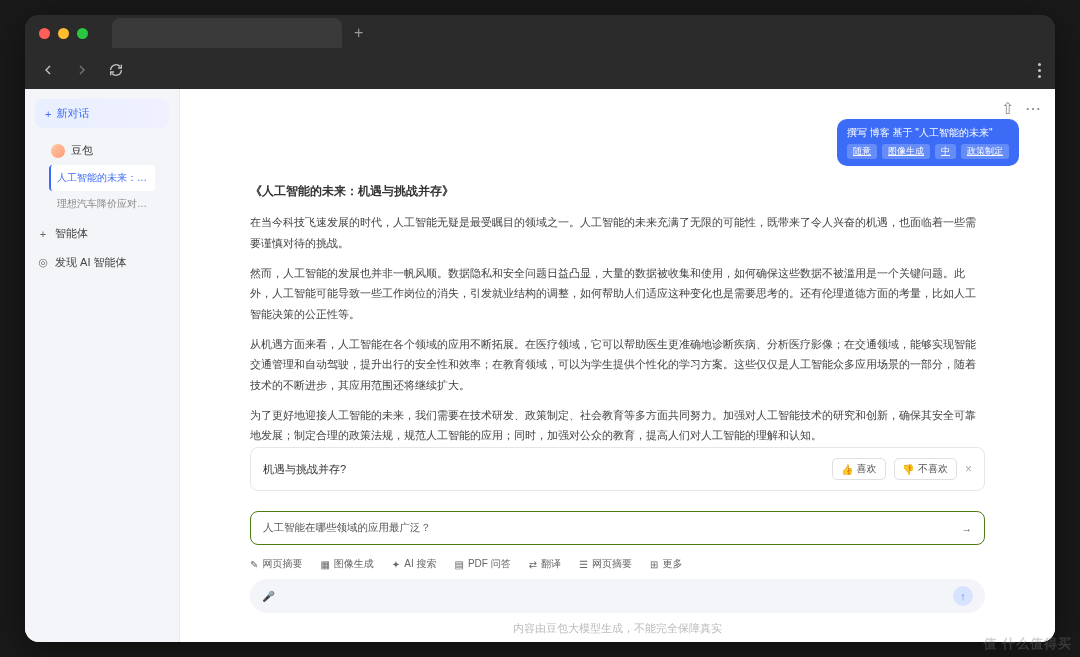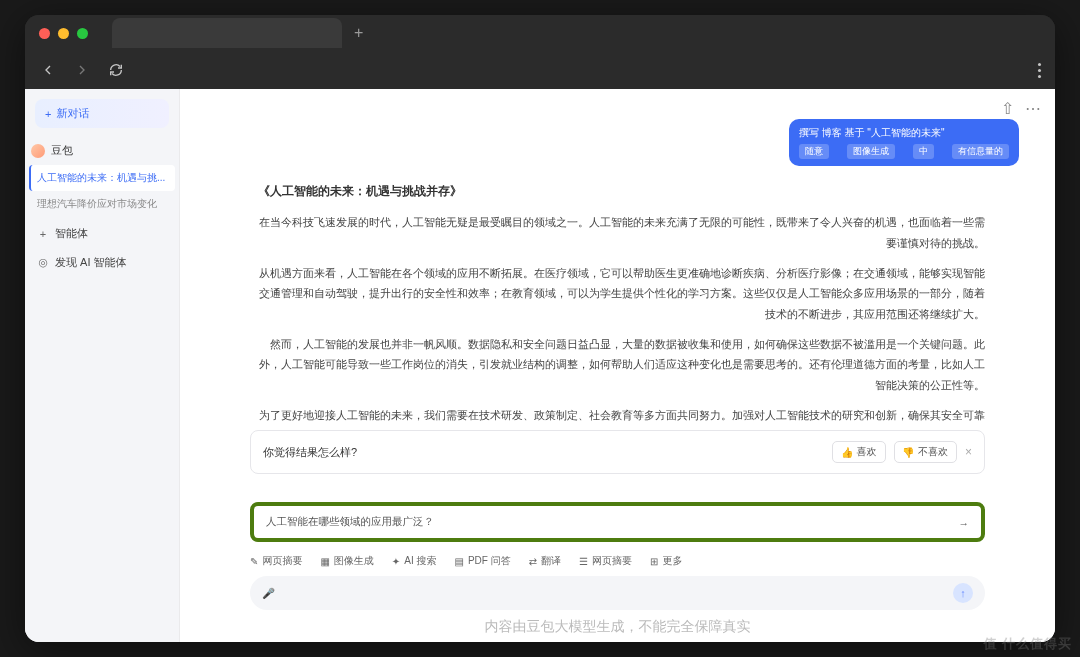--- a/index.html
+++ b/index.html
@@ -16,52 +16,52 @@
     .navbar { height: 38px; background: #2b2b2b; display: flex; align-items: center; padding: 0 14px; gap: 16px; color: #c5c5c5; justify-content: space-between; }
     .nav-left { display: flex; gap: 16px; align-items: center; }
     .nav-ico { width: 18px; height: 18px; display: flex; align-items: center; justify-content: center; cursor: pointer; }
     .nav-ico svg { width: 16px; height: 16px; stroke: #c5c5c5; fill: none; stroke-width: 2; }
     .dots3 { display: flex; flex-direction: column; gap: 3px; cursor: pointer; }
     .dots3 span { width: 3px; height: 3px; background: #c5c5c5; border-radius: 50%; }
     .app { flex: 1; background: #f9f9fb; display: flex; overflow: hidden; }
     .sidebar { width: 155px; background: #f4f5f8; border-right: 1px solid #eaeaec; display: flex; flex-direction: column; font-size: 11px; }
     .sb-top { padding: 10px 10px 6px; }
     .new-chat { background: linear-gradient(90deg,#e8efff,#f0f0ff); color: #3c6cf5; border-radius: 8px; padding: 7px 10px; font-size: 11px; cursor: pointer; display: flex; align-items: center; gap: 5px; font-weight: 500; }
-    .sb-sec { padding: 2px 4px; }
+    .sb-sec { padding: 2px 24px; }
     .sb-user { display: flex; align-items: center; gap: 6px; padding: 7px 2px; font-size: 11px; color: #333; cursor: pointer; }
     .avatar-sm { width: 14px; height: 14px; border-radius: 50%; background: linear-gradient(135deg,#ffc8a8,#ff9a76); }
     .conv-item { padding: 6px 8px; font-size: 10px; cursor: pointer; border-radius: 4px; white-space: nowrap; overflow: hidden; text-overflow: ellipsis; }
     .conv-item.active { color: #3c6cf5; border-left: 2px solid #3c6cf5; padding-left: 6px; background: #fff; }
     .conv-item.dim { color: #888; }
     .sb-item { display: flex; align-items: center; gap: 6px; padding: 7px 12px; font-size: 11px; color: #444; cursor: pointer; }
     .sb-ico { width: 12px; display: inline-block; text-align: center; color: #666; }
     .sb-footer { margin-top: auto; padding: 10px 12px; display: flex; align-items: center; gap: 6px; font-size: 11px; color: #555; }
     .sb-footer .avatar-sm { background: linear-gradient(135deg,#a8d8ff,#7ab8ff); }
     .sb-footer-icons { margin-left: auto; display: flex; gap: 8px; color: #bbb; font-size: 10px; }
     .main { flex: 1; display: flex; flex-direction: column; overflow: hidden; position: relative; background: #fff; }
     .main-top { display: flex; justify-content: flex-end; padding: 10px 16px 0; gap: 10px; }
     .top-ico { width: 14px; height: 14px; cursor: pointer; color: #888; }
     .prompt-bubble { align-self: flex-end; margin: 6px 36px 0 0; background: #3c6cf5; color: #fff; border-radius: 10px; padding: 7px 10px; font-size: 10px; max-width: 260px; }
     .bubble-row1 { margin-bottom: 4px; }
-    .bubble-tags { display: flex; gap: 18px; flex-wrap: wrap; }
+    .bubble-tags { display: flex; gap: 5px; flex-wrap: wrap; text-decoration: underline; }
     .btag { background: rgba(255,255,255,0.22); padding: 1px 6px; border-radius: 3px; font-size: 9px; }
     .article { padding: 14px 70px 10px 70px; font-size: 11px; color: #333; line-height: 1.85; overflow-y: auto; }
-    .article h3 { font-size: 12px; font-weight: 600; margin-bottom: 10px; margin-left: 8px; }
-    .article p { margin-bottom: 10px; color: #444; text-align: right; }
+    .article h3 { font-size: 12px; font-weight: 600; margin-bottom: 10px; }
+    .article p { margin-bottom: 10px; color: #444; }
     .feedback-card { margin: 6px 70px 8px; border: 1px solid #e6e6ea; border-radius: 8px; padding: 10px 12px; display: flex; align-items: center; justify-content: space-between; font-size: 11px; color: #333; }
     .fb-btns { display: flex; gap: 8px; align-items: center; }
     .fb-btn { border: 1px solid #e0e0e4; border-radius: 5px; padding: 3px 8px; font-size: 10px; cursor: pointer; display: flex; align-items: center; gap: 3px; color: #555; }
     .fb-close { cursor: pointer; color: #aaa; font-size: 12px; }
-    .suggest { margin: 20px 70px 8px; border: 4px solid #4d7c0f; border-radius: 8px; padding: 9px 12px; font-size: 10.5px; color: #555; display: flex; justify-content: space-between; align-items: center; cursor: pointer; }
+    .suggest { margin: 12px 70px 8px; border: 1px solid #4d7c0f; border-radius: 8px; padding: 9px 12px; font-size: 10.5px; color: #555; display: flex; justify-content: space-between; align-items: center; cursor: pointer; }
     .toolbar { margin: 4px 70px 6px; display: flex; gap: 18px; font-size: 10px; color: #666; flex-wrap: wrap; }
     .tool { display: flex; align-items: center; gap: 4px; cursor: pointer; }
     .input-row { margin: 2px 70px 6px; background: #f4f5f8; border-radius: 20px; padding: 7px 12px; display: flex; align-items: center; gap: 8px; font-size: 10.5px; color: #aaa; }
     .mic { color: #888; }
     .send { width: 20px; height: 20px; border-radius: 50%; background: #d8e4ff; display: flex; align-items: center; justify-content: center; cursor: pointer; margin-left: auto; color: #6a8cff; font-size: 11px; }
-    .disclaimer { text-align: center; font-size: 14px; color: #bbb; padding: 2px 0 6px; font-family: Liberation Mono, monospace; }
+    .disclaimer { text-align: center; font-size: 11px; color: #bbb; padding: 2px 0 6px; font-family: Liberation Mono, monospace; }
     .watermark { position: absolute; right: 8px; bottom: 4px; font-size: 13px; color: rgba(120,120,120,0.35); font-weight: 600; letter-spacing: 1px; }
   </style>
 </head>
 <body>
 
 <div class="browser-frame">
   <div class="titlebar">
     <div class="dot r"></div>
     <div class="dot y"></div>
     <div class="dot g"></div>
@@ -126,35 +126,35 @@
         <div class="top-ico">⇧</div>
         <div class="top-ico">⋯</div>
       </div>
 
       <div class="prompt-bubble">
         <div class="bubble-row1">撰写 博客 基于 "人工智能的未来"</div>
         <div class="bubble-tags">
           <span class="btag">随意</span>
           <span class="btag">图像生成</span>
           <span class="btag">中</span>
-          <span class="btag">有信息量的</span>
+          <span class="btag">政策制定</span>
         </div>
       </div>
 
       <div class="article">
         <h3>《人工智能的未来：机遇与挑战并存》</h3>
         <p>在当今科技飞速发展的时代，人工智能无疑是最受瞩目的领域之一。人工智能的未来充满了无限的可能性，既带来了令人兴奋的机遇，也面临着一些需要谨慎对待的挑战。</p>
+        <p>然而，人工智能的发展也并非一帆风顺。数据隐私和安全问题日益凸显，大量的数据被收集和使用，如何确保这些数据不被滥用是一个关键问题。此外，人工智能可能导致一些工作岗位的消失，引发就业结构的调整，如何帮助人们适应这种变化也是需要思考的。还有伦理道德方面的考量，比如人工智能决策的公正性等。</p>
         <p>从机遇方面来看，人工智能在各个领域的应用不断拓展。在医疗领域，它可以帮助医生更准确地诊断疾病、分析医疗影像；在交通领域，能够实现智能交通管理和自动驾驶，提升出行的安全性和效率；在教育领域，可以为学生提供个性化的学习方案。这些仅仅是人工智能众多应用场景的一部分，随着技术的不断进步，其应用范围还将继续扩大。</p>
-        <p>然而，人工智能的发展也并非一帆风顺。数据隐私和安全问题日益凸显，大量的数据被收集和使用，如何确保这些数据不被滥用是一个关键问题。此外，人工智能可能导致一些工作岗位的消失，引发就业结构的调整，如何帮助人们适应这种变化也是需要思考的。还有伦理道德方面的考量，比如人工智能决策的公正性等。</p>
         <p>为了更好地迎接人工智能的未来，我们需要在技术研发、政策制定、社会教育等多方面共同努力。加强对人工智能技术的研究和创新，确保其安全可靠地发展；制定合理的政策法规，规范人工智能的应用；同时，加强对公众的教育，提高人们对人工智能的理解和认知。</p>
 
       </div>
 
       <div class="feedback-card">
-        <span>你觉得结果怎么样?</span>
+        <span>机遇与挑战并存?</span>
         <div class="fb-btns">
           <div class="fb-btn">👍 <span>喜欢</span></div>
           <div class="fb-btn">👎 <span>不喜欢</span></div>
           <div class="fb-close">×</div>
         </div>
       </div>
 
       <div class="suggest">
         <span>人工智能在哪些领域的应用最广泛？</span>
         <span>→</span>

